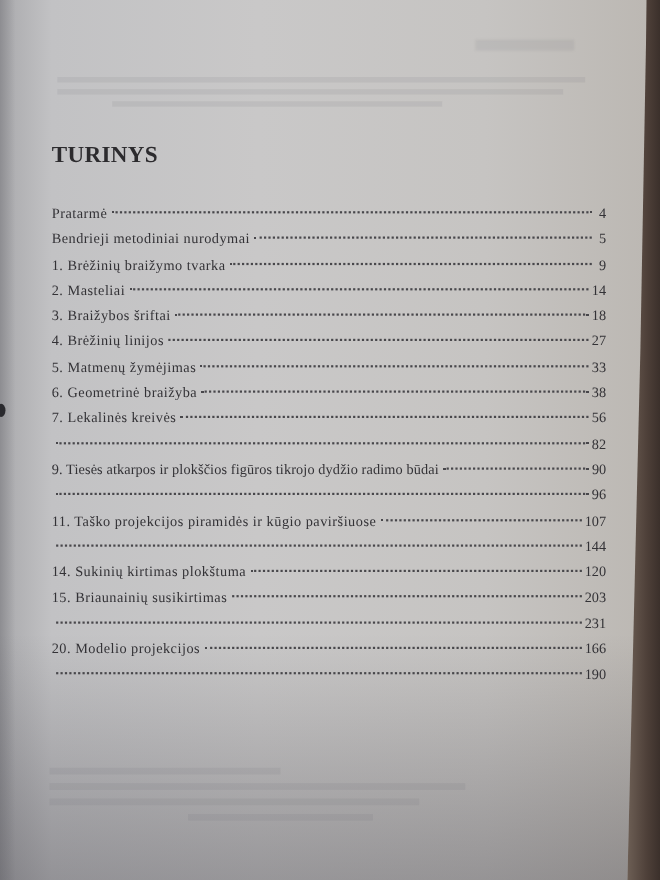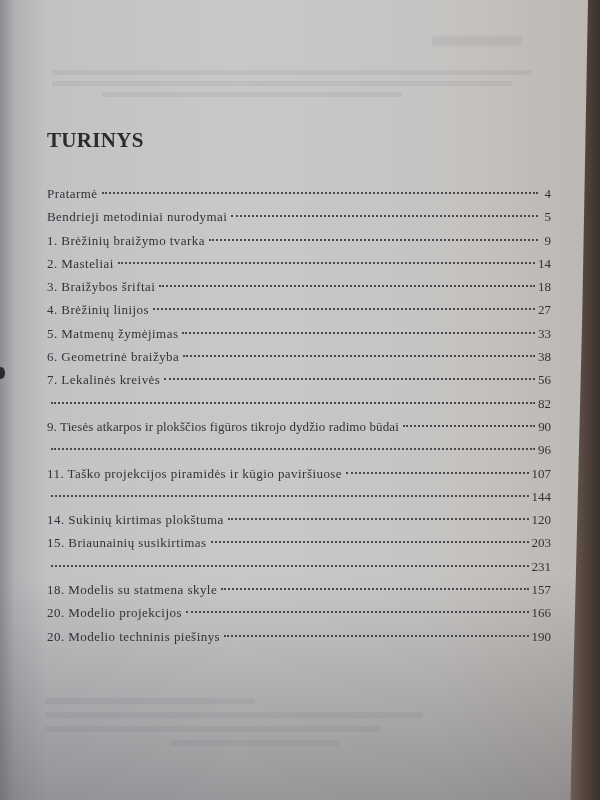--- a/index.html
+++ b/index.html
@@ -209,29 +209,23 @@
       <li class="toc-entry">
           <span class="label">15. Briaunainių susikirtimas</span>
           <span class="leader"></span>
           <span class="page-num">203</span>
         </li>
       <li class="toc-entry">
           <span class="leader"></span>
           <span class="page-num">231</span>
         </li>
       <li class="toc-entry">
-          <span class="label">18. Modelis su statmena skyle</span>
-          <span class="leader"></span>
-          <span class="page-num">157</span>
-        </li>
-      <li class="toc-entry">
           <span class="label">20. Modelio projekcijos</span>
           <span class="leader"></span>
           <span class="page-num">166</span>
         </li>
       <li class="toc-entry">
-          <span class="label">20. Modelio techninis piešinys</span>
           <span class="leader"></span>
           <span class="page-num">190</span>
         </li>
     </ul>
   </section>
 </div>
 
 </body></html>

